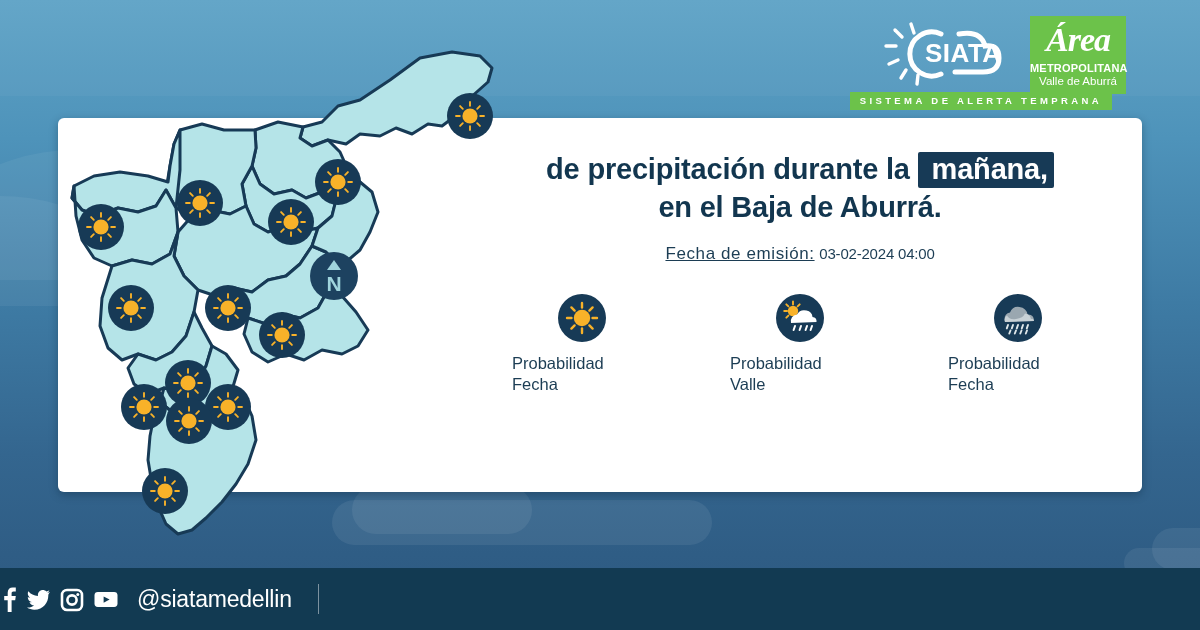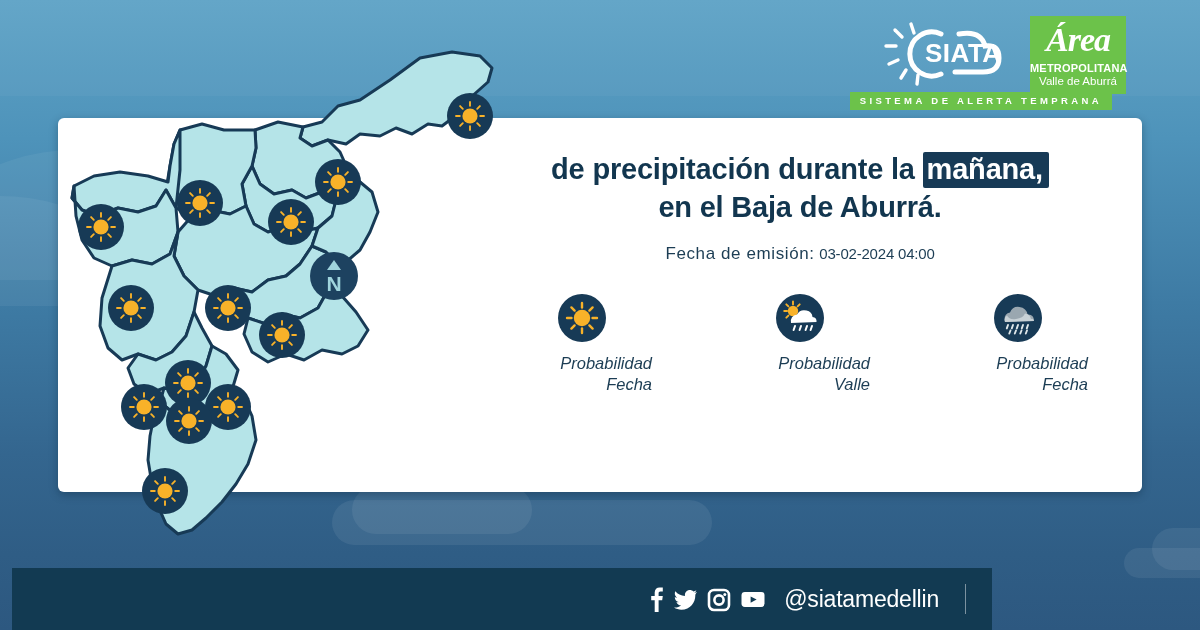--- a/index.html
+++ b/index.html
@@ -148,61 +148,61 @@
   #title {
     color: #12364f;
     font-size: 29px;
     font-weight: bold;
     line-height: 38px;
     letter-spacing: -0.2px;
   }
   #title .hl {
     background: #173a56;
     color: #ffffff;
-    padding: 1px 6px 3px 4px;
+    padding: 1px 6px 3px 14px;
     border-radius: 2px;
   }
   #fecha-row {
     margin-top: 18px;
     color: #1c3d54;
     font-size: 17px;
     white-space: nowrap;
   }
-  #fecha-label { letter-spacing: 0.6px; }
+  #fecha-label { letter-spacing: 0.6px; text-decoration: underline; }
   #fecha-value { font-size: 15px; letter-spacing: -0.2px; }
 
   #legend {
     margin-top: 30px;
     display: flex;
     justify-content: center;
     gap: 78px;
   }
-  .legend-item { width: 140px; text-align: right; font-style: italic; }
+  .legend-item { width: 140px; text-align: left; }
   .legend-icon {
     width: 48px; height: 48px;
     margin: 0 auto 11px auto;
     background: #173a56;
     border-radius: 50%;
     position: relative;
   }
   .legend-label {
     color: #1c3d54;
     font-size: 16.5px;
     line-height: 21px;
   }
 
   
   #footer {
     position: absolute;
-    left: 12px; bottom: 0;
-    width: 980px; height: 62px;
+    left: 0; bottom: 0;
+    width: 1200px; height: 62px;
     background: #123a52;
     display: flex;
     align-items: center;
-    justify-content: flex-end;
+    justify-content: flex-start;
     gap: 0;
     z-index: 7;
   }
   #social-icons {
     display: flex;
     align-items: center;
     gap: 9px;
     margin-right: 18px;
   }
   #social-icons .si { display: block; }

